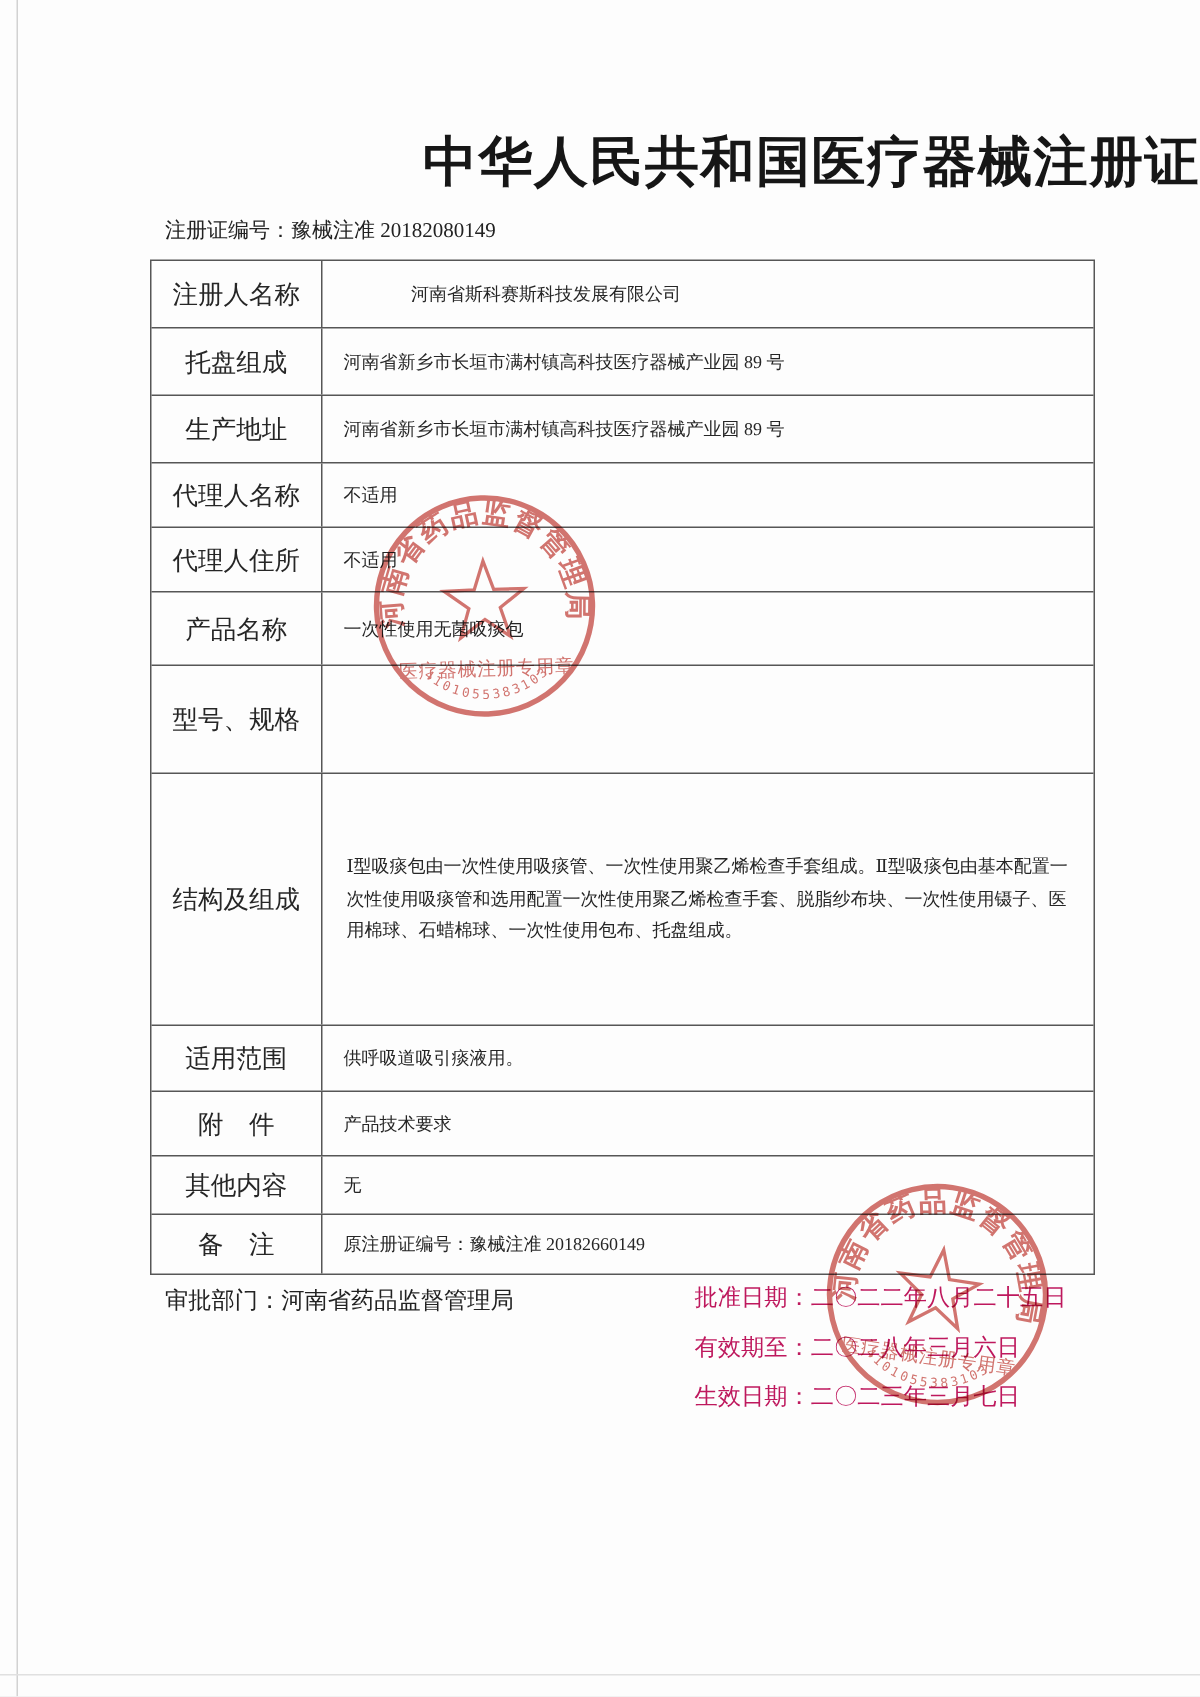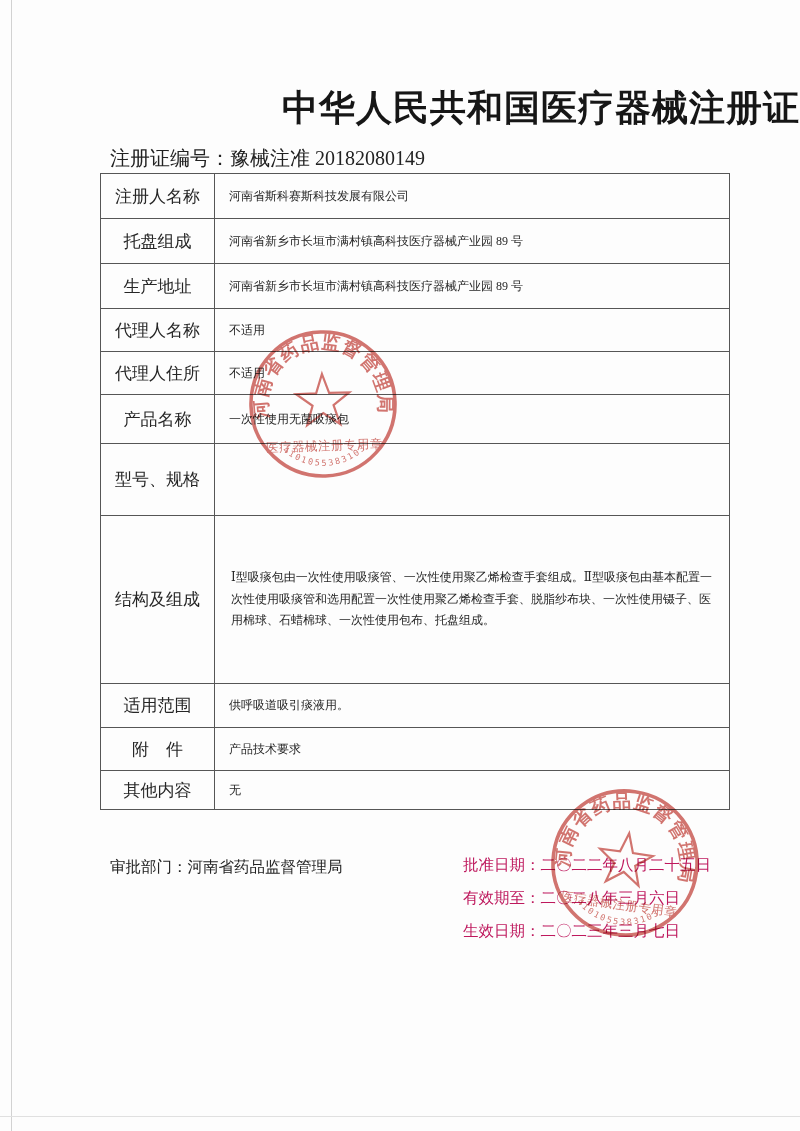--- a/index.html
+++ b/index.html
@@ -22,30 +22,30 @@
   }
   .doc-title{
     position:absolute;left:0;top:84px;width:100%;
     text-align:right;
     font-size:36px;font-weight:700;
     letter-spacing:1px;
     color:#161616;
   }
   .reg-line{
     position:absolute;left:110px;top:145px;
-    font-size:20px;color:#222;
+    font-size:14px;color:#222;
   }
   .cert-table{
     position:absolute;left:100px;top:173px;width:630px;
     border:1px solid #565656;
     box-sizing:border-box;
     background:transparent;
   }
   .row{display:flex;border-top:1px solid #565656;}
-  .row:first-child{border-top:none;}
+  .row:first-child{border-top:none;gap:45px;}
   .cell-label{
     width:114px;flex:0 0 114px;
     border-right:1px solid #565656;
     display:flex;align-items:center;justify-content:center;
     font-size:17px;text-align:center;
     box-sizing:border-box;
   }
   .cell-value{
     flex:1;display:flex;align-items:center;
     padding:2px 14px;font-size:12px;
@@ -124,20 +124,24 @@
       <div class="cell-value">供呼吸道吸引痰液用。</div>
     </div>
     <div class="row h42">
       <div class="cell-label">附　件</div>
       <div class="cell-value">产品技术要求</div>
     </div>
     <div class="row h38">
       <div class="cell-label">其他内容</div>
       <div class="cell-value">无</div>
     </div>
+    <div class="row h39">
+      <div class="cell-label">备　注</div>
+      <div class="cell-value">原注册证编号：豫械注准 20182660149</div>
+    </div>
   </div>
 
   <div class="footer-left"><span>审批部门：</span><span>河南省药品监督管理局</span></div>
 
   <div class="footer-dates">
     <div class="date-line"><span>批准日期：</span><span>二〇二二年八月二十五日</span></div>
     <div class="date-line"><span>有效期至：</span><span>二〇二八年三月六日</span></div>
     <div class="date-line"><span>生效日期：</span><span>二〇二三年三月七日</span></div>
   </div>
 

